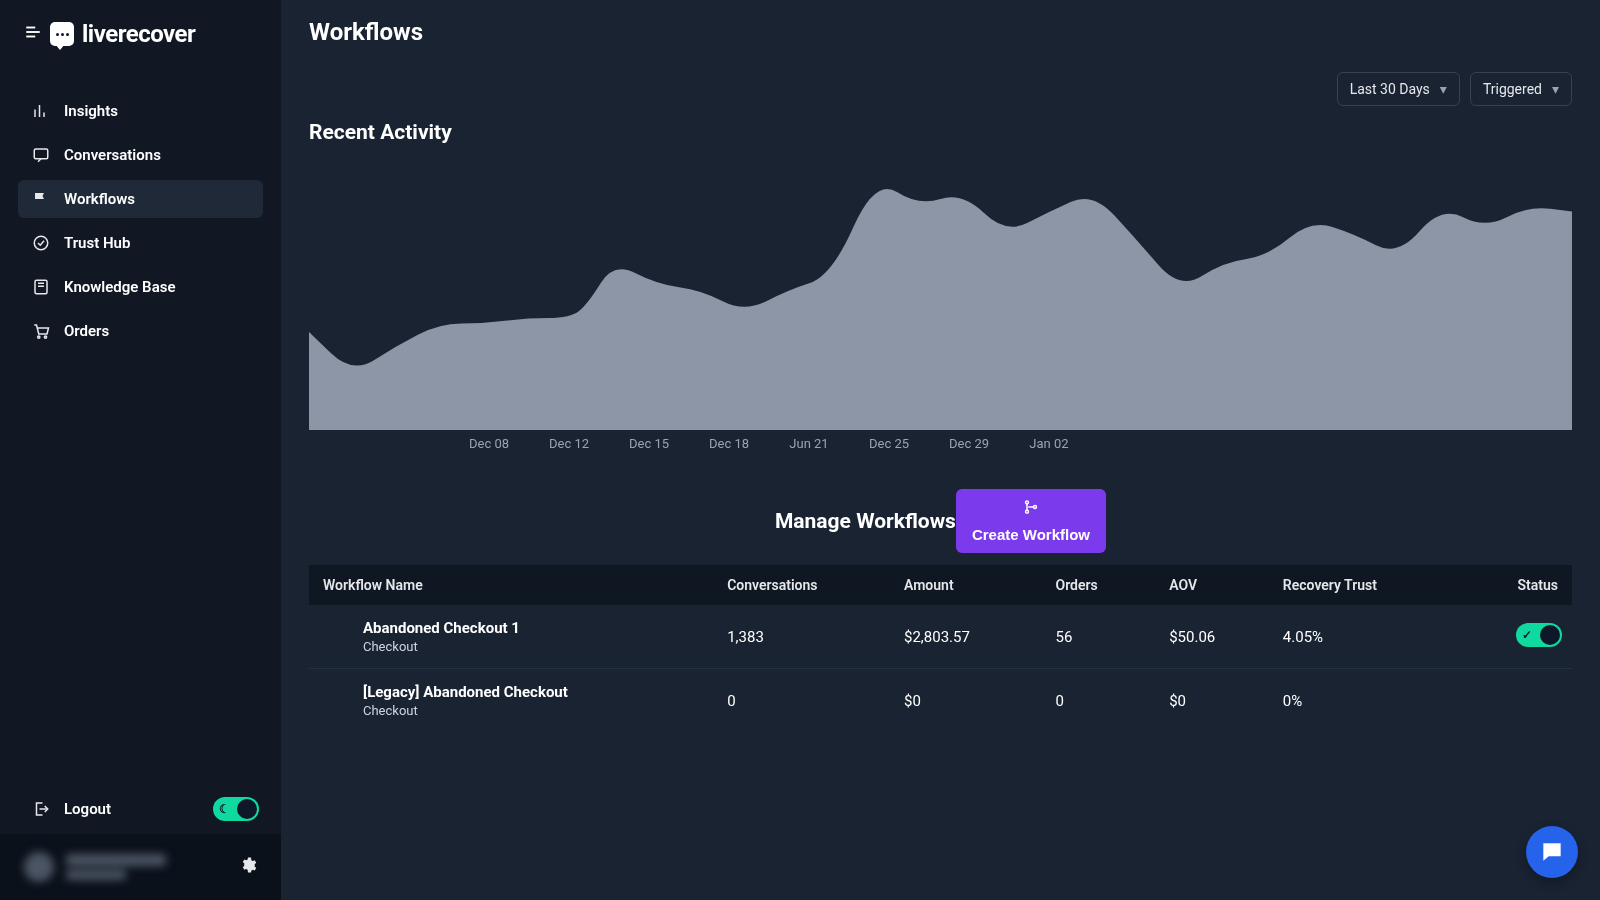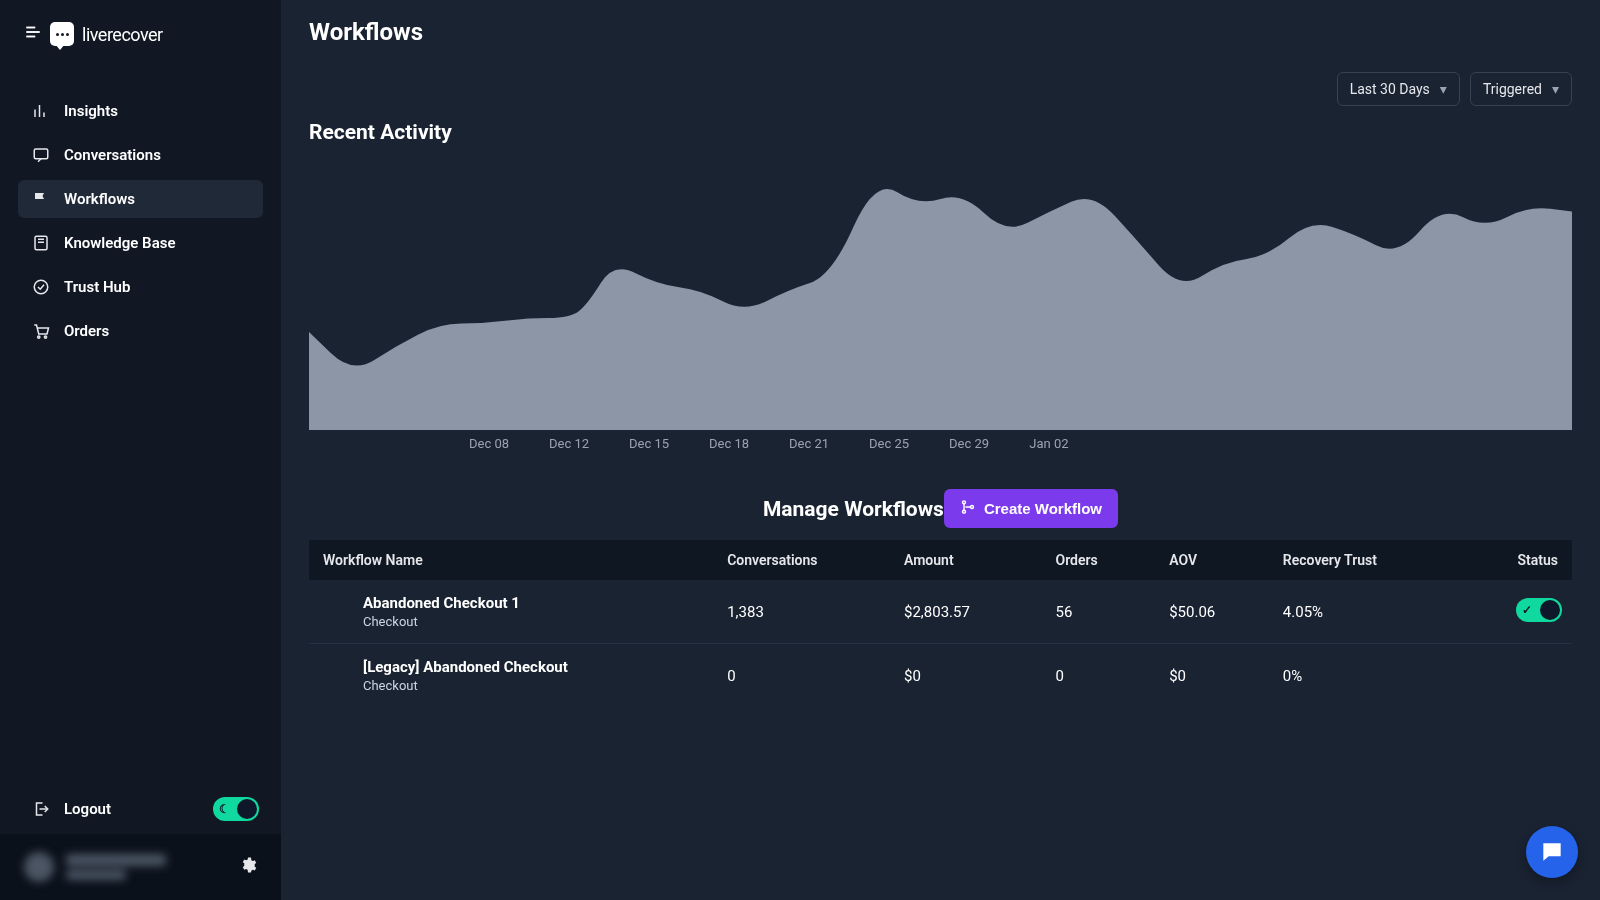--- a/index.html
+++ b/index.html
@@ -1,20 +1,20 @@
 <!DOCTYPE html>
 <html><head>
 <meta charset="utf-8">
 <style>
 * { margin:0; padding:0; box-sizing:border-box; }
 body { font-family: -apple-system, BlinkMacSystemFont, "Segoe UI", Roboto, Helvetica, Arial, sans-serif; background:#1a2332; color:#fff; width:1600px; height:900px; overflow:hidden; display:flex; }
 .sidebar { width:281px; background:#111824; display:flex; flex-direction:column; }
 .logo-bar { height:68px; display:flex; align-items:center; padding:0 24px; gap:8px; }
 .hamburger-icon svg { width:18px; height:18px; }
-.logo-text { font-size:18px; font-weight:400; letter-spacing:-0.5px; color:#fff; display:flex; align-items:center; gap:4px; }
+.logo-text { font-size:24px; font-weight:700; letter-spacing:-0.5px; color:#fff; display:flex; align-items:center; gap:4px; }
 .logo-chat-icon { width:24px; height:24px; background:#fff; border-radius:5px; position:relative; display:flex; align-items:center; justify-content:center; }
 .logo-chat-icon::after { content:""; position:absolute; bottom:-4px; left:5px; width:0; height:0; border-left:5px solid transparent; border-right:5px solid transparent; border-top:6px solid #fff; }
 .logo-dots { display:flex; gap:2px; }
 .logo-dots span { width:3px; height:3px; background:#111824; border-radius:50%; }
 .nav { padding:24px 18px 0 18px; flex:1; display:flex; flex-direction:column; }
 .nav-top { flex:1; }
 .nav-item { display:flex; align-items:center; gap:14px; padding:10px 14px; border-radius:6px; font-size:15px; font-weight:600; cursor:pointer; margin-bottom:6px;text-align:center; }
 .nav-item.active { background:#1f2937; }
 .nav-item .icon { width:18px; height:18px; display:flex; align-items:center; justify-content:center; color:#e5e7eb; flex-shrink:0; }
 .nav-bottom { padding-bottom:6px; }
@@ -33,21 +33,21 @@
 .page-title { font-size:24px; font-weight:700; margin-bottom:6px; }
 .filters-row { display:flex; justify-content:flex-end; gap:10px; margin-top:26px;text-align:right; }
 .dropdown { background:transparent; border:1px solid #374151; border-radius:6px; padding:8px 12px; font-size:14px; color:#e5e7eb; display:flex; align-items:center; gap:10px; cursor:pointer; }
 .dropdown .chev { color:#9ca3af; }
 .section-title { font-size:21px; font-weight:700; margin-top:14px; margin-bottom:0; }
 .chart-wrap { width:100%; height:315px; position:relative; margin-top:6px; }
 .chart-svg { width:100%; height:280px; display:block; }
 .xaxis { display:flex; justify-content:flex-start; padding:0 0 0 140px; font-size:13px; color:#9ca3af; margin-top:6px;}
 .xaxis span { width:80px; text-align:center; }
 .manage-header { display:flex; justify-content:center; align-items:center; margin-top:24px; }
-.btn-primary { background:#7c3aed; border:none; border-radius:6px; color:#fff; padding:10px 16px; font-size:15px; font-weight:600; display:flex; align-items:center; gap:8px; cursor:pointer; }
+.btn-primary { background:#7c3aed; border:none; border-radius:6px; color:#fff; padding:10px 16px; font-size:15px; font-weight:600; display:flex; align-items:center; gap:8px; cursor:pointer;flex-direction:column; }
 .table { width:100%; margin-top:12px; border-collapse:collapse; }
 .table thead th { background:#0f1722; text-align:left; padding:12px 14px; font-size:14px; font-weight:600; color:#e5e7eb; }
 .table tbody td { padding:14px 14px; font-size:15px; border-bottom:1px solid #243044; vertical-align:middle; }
 .table tbody tr:last-child td { border-bottom:none; }
 .wf-name-cell { padding-left:54px !important; }
 .wf-title { font-weight:700; font-size:15px; }
 .wf-sub { font-size:13px; color:#cbd5e1; margin-top:2px; }
 .col-name   { width:32%; }
 .col-conv   { width:14%; }
 .col-amount { width:12%; }
@@ -105,35 +105,35 @@
         <span class="icon">
             <svg viewBox="0 0 24 24" width="18" height="18" fill="currentColor">
               <path d="M4 3v18M4 4h12l-2 4 2 4H4"></path>
             </svg>
           </span>
         <span>Workflows</span>
       </div>
       <div class="nav-item">
         <span class="icon">
             <svg viewBox="0 0 24 24" width="18" height="18" fill="none" stroke="currentColor" stroke-width="2">
+              <circle cx="12" cy="12" r="9"></circle>
+              <path d="M8 12l3 3 5-6"></path>
+            </svg>
+          </span>
+        <span>Trust Hub</span>
+      </div>
+      <div class="nav-item">
+        <span class="icon">
+            <svg viewBox="0 0 24 24" width="18" height="18" fill="none" stroke="currentColor" stroke-width="2">
               <rect x="4" y="3" width="16" height="18" rx="2"></rect>
               <line x1="8" y1="7" x2="16" y2="7"></line>
               <line x1="8" y1="11" x2="16" y2="11"></line>
             </svg>
           </span>
         <span>Knowledge Base</span>
-      </div>
-      <div class="nav-item">
-        <span class="icon">
-            <svg viewBox="0 0 24 24" width="18" height="18" fill="none" stroke="currentColor" stroke-width="2">
-              <circle cx="12" cy="12" r="9"></circle>
-              <path d="M8 12l3 3 5-6"></path>
-            </svg>
-          </span>
-        <span>Trust Hub</span>
       </div>
       <div class="nav-item">
         <span class="icon">
             <svg viewBox="0 0 24 24" width="18" height="18" fill="none" stroke="currentColor" stroke-width="2">
               <circle cx="9" cy="20" r="1.5"></circle>
               <circle cx="18" cy="20" r="1.5"></circle>
               <path d="M3 4h3l3 12h11l2-8H7"></path>
             </svg>
           </span>
         <span>Orders</span>
@@ -194,21 +194,21 @@
 
   <div class="chart-wrap">
     <svg class="chart-svg" id="chart-svg" viewBox="0 0 1275 280" preserveAspectRatio="none">
         <path d="M 0 182 Q 0 182 21.982758620689655 203 Q 43.96551724137931 224 65.94827586206897 210 Q 87.93103448275862 196 109.91379310344828 184.8 Q 131.89655172413794 173.6 153.8793103448276 173.6 Q 175.86206896551724 173.6 197.84482758620692 170.8 Q 219.82758620689657 168 241.81034482758622 168 Q 263.7931034482759 168 272.58620689655174 161 Q 281.3793103448276 154 294.5689655172414 133 Q 307.7586206896552 112 329.7413793103448 123.2 Q 351.7241379310345 134.4 373.7068965517241 137.2 Q 395.6896551724138 140 417.6724137931035 151.2 Q 439.65517241379314 162.4 461.6379310344828 151.2 Q 483.6206896551724 140 505.6034482758621 133 Q 527.5862068965517 126 549.5689655172414 77 Q 571.551724137931 28 593.5344827586207 42 Q 615.5172413793103 56 637.5 49 Q 659.4827586206897 42 681.4655172413793 63 Q 703.448275862069 84 725.4310344827586 72.8 Q 747.4137931034483 61.599999999999994 769.3965517241379 51.8 Q 791.3793103448276 42 813.3620689655172 65.8 Q 835.3448275862069 89.6 857.3275862068965 114.8 Q 879.3103448275863 140 901.2931034482758 126 Q 923.2758620689655 112 945.2586206896551 109.2 Q 967.2413793103448 106.4 989.2241379310344 88.2 Q 1011.2068965517242 70 1033.189655172414 77 Q 1055.1724137931035 84 1077.155172413793 95.2 Q 1099.1379310344828 106.4 1121.1206896551726 81.2 Q 1143.103448275862 56 1165.0862068965516 67.2 Q 1187.0689655172414 78.4 1209.0517241379312 67.2 Q 1231.0344827586207 56 1253.0172413793102 58.8 L 1275 61.599999999999994 L 1275 280 L 0 280 Z" fill="#8c96a6"></path>
       </svg>
     <div class="xaxis" id="xaxis">
         <span>Dec 08</span>
         <span>Dec 12</span>
         <span>Dec 15</span>
         <span>Dec 18</span>
-        <span>Dec 21</span>
+        <span>Jun 21</span>
         <span>Dec 25</span>
         <span>Dec 29</span>
         <span>Jan 02</span>
       </div>
   </div>
 
   <div class="manage-header">
     <h2 class="section-title" style="margin:0">Manage Workflows</h2>
     <button class="btn-primary">
       <span><svg viewBox="0 0 24 24" width="16" height="16" fill="none" stroke="#fff" stroke-width="2.2">

